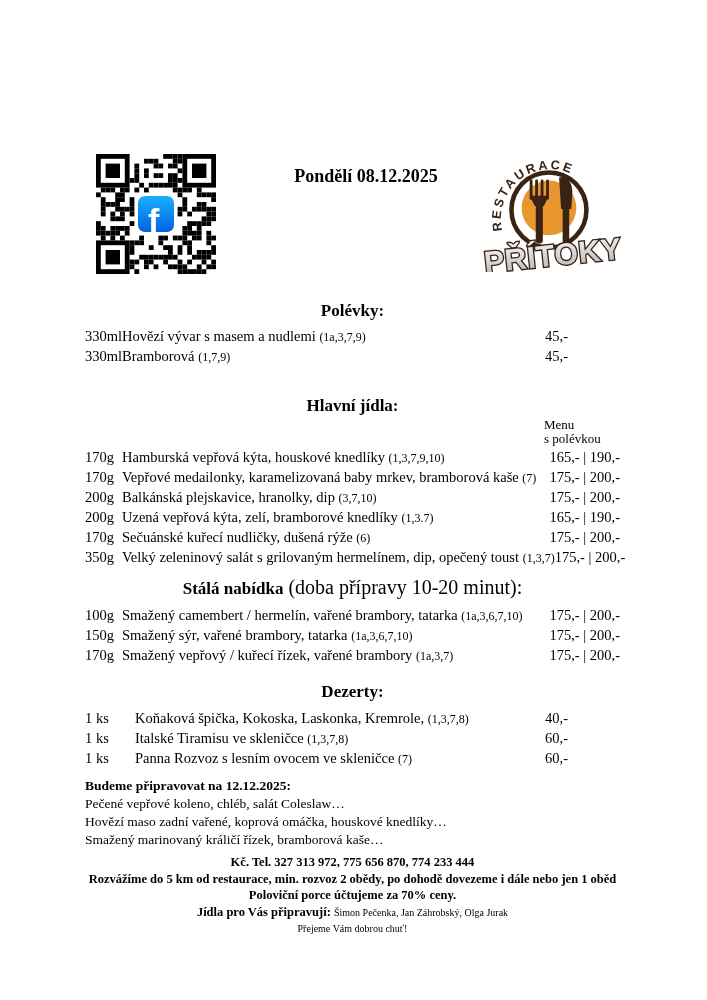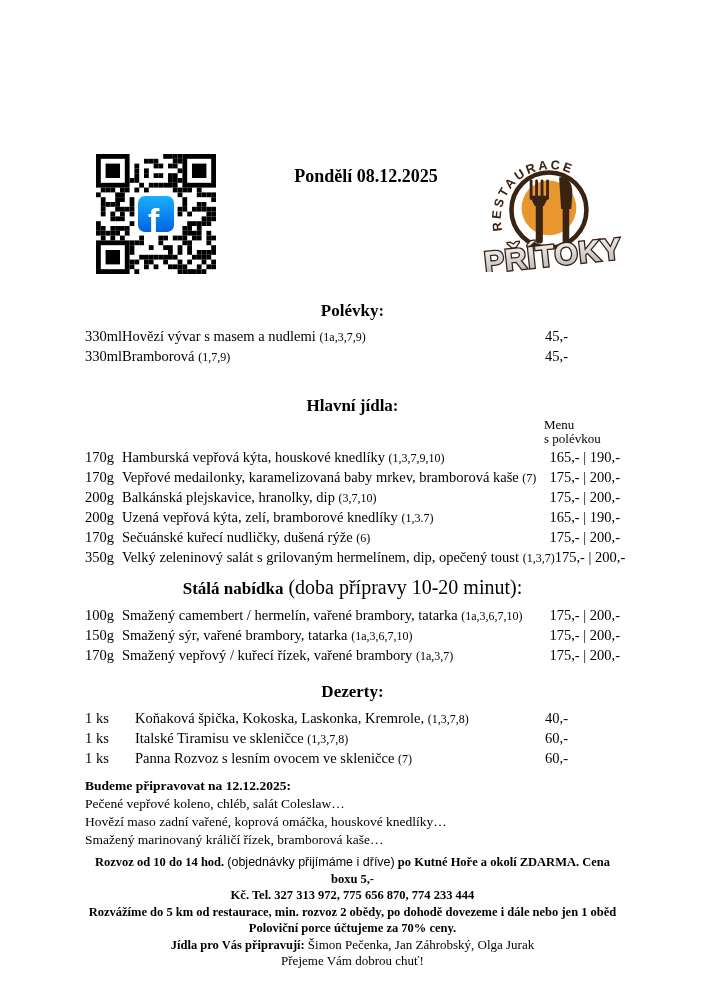--- a/index.html
+++ b/index.html
@@ -40,21 +40,21 @@
   #sec-dezerty .rows{margin-top:7px;}
   #sec-hlavni  .rows{margin-top:2px;}
 
   
   .upcoming{margin-top:8px;font-size:13.5px;line-height:18px;}
   .upcoming .uhead{font-weight:bold;}
 
   
   .footer{margin-top:5px;text-align:center;font-size:12.5px;line-height:16.5px;font-weight:bold;}
   .footer .sans{font-family:"Liberation Sans",sans-serif;font-weight:normal;}
-  .footer .plain{font-weight:normal;font-size:13px;}
+  .footer .plain{font-weight:normal;font-size:10px;}
 </style>
 </head>
 <body>
 
 <div class="page">
 
   <div class="qr-wrap">
     <svg id="qr-svg" width="120" height="120" viewBox="0 0 120 120">
         <g fill="#000">
           <rect x="67.2" y="0" width="4.8" height="4.8"></rect>
@@ -401,21 +401,20 @@
     </div>
 
     <div class="upcoming">
       <div class="uhead">Budeme připravovat na 12.12.2025:</div>
       <div>Pečené vepřové koleno, chléb, salát Coleslaw…</div>
       <div>Hovězí maso zadní vařené, koprová omáčka, houskové knedlíky…</div>
       <div>Smažený marinovaný králičí řízek, bramborová kaše…</div>
     </div>
 
     <div class="footer">
-      <div><span>Rozvoz od 10 do 14 hod.</span> <span class="sans">(objednávky přijímáme i dříve)</span> <span>po Kutné Hoře a okolí ZDARMA. Cena boxu 5,-</span></div>
       <div>Kč. Tel. 327 313 972, 775 656 870, 774 233 444</div>
       <div>Rozvážíme do 5 km od restaurace, min. rozvoz 2 obědy, po dohodě dovezeme i dále nebo jen 1 oběd</div>
       <div>Poloviční porce účtujeme za 70% ceny.</div>
       <div><span>Jídla pro Vás připravují:</span> <span class="plain">Šimon Pečenka, Jan Záhrobský, Olga Jurak</span></div>
       <div class="plain">Přejeme Vám dobrou chuť!</div>
     </div>
 
   </div>
 </div>
 

